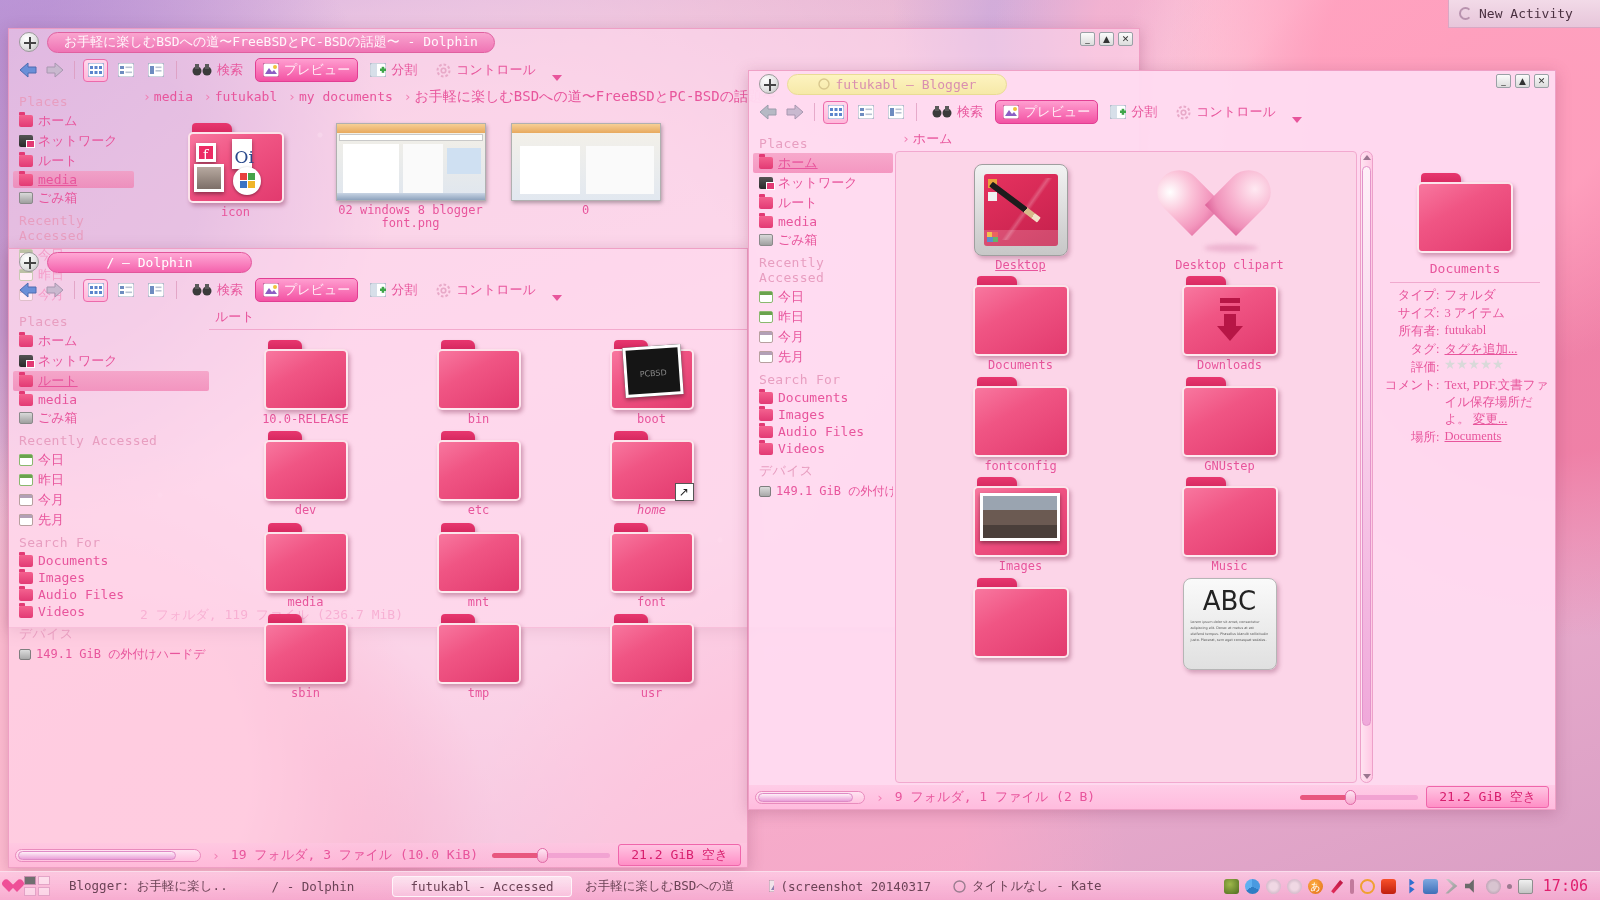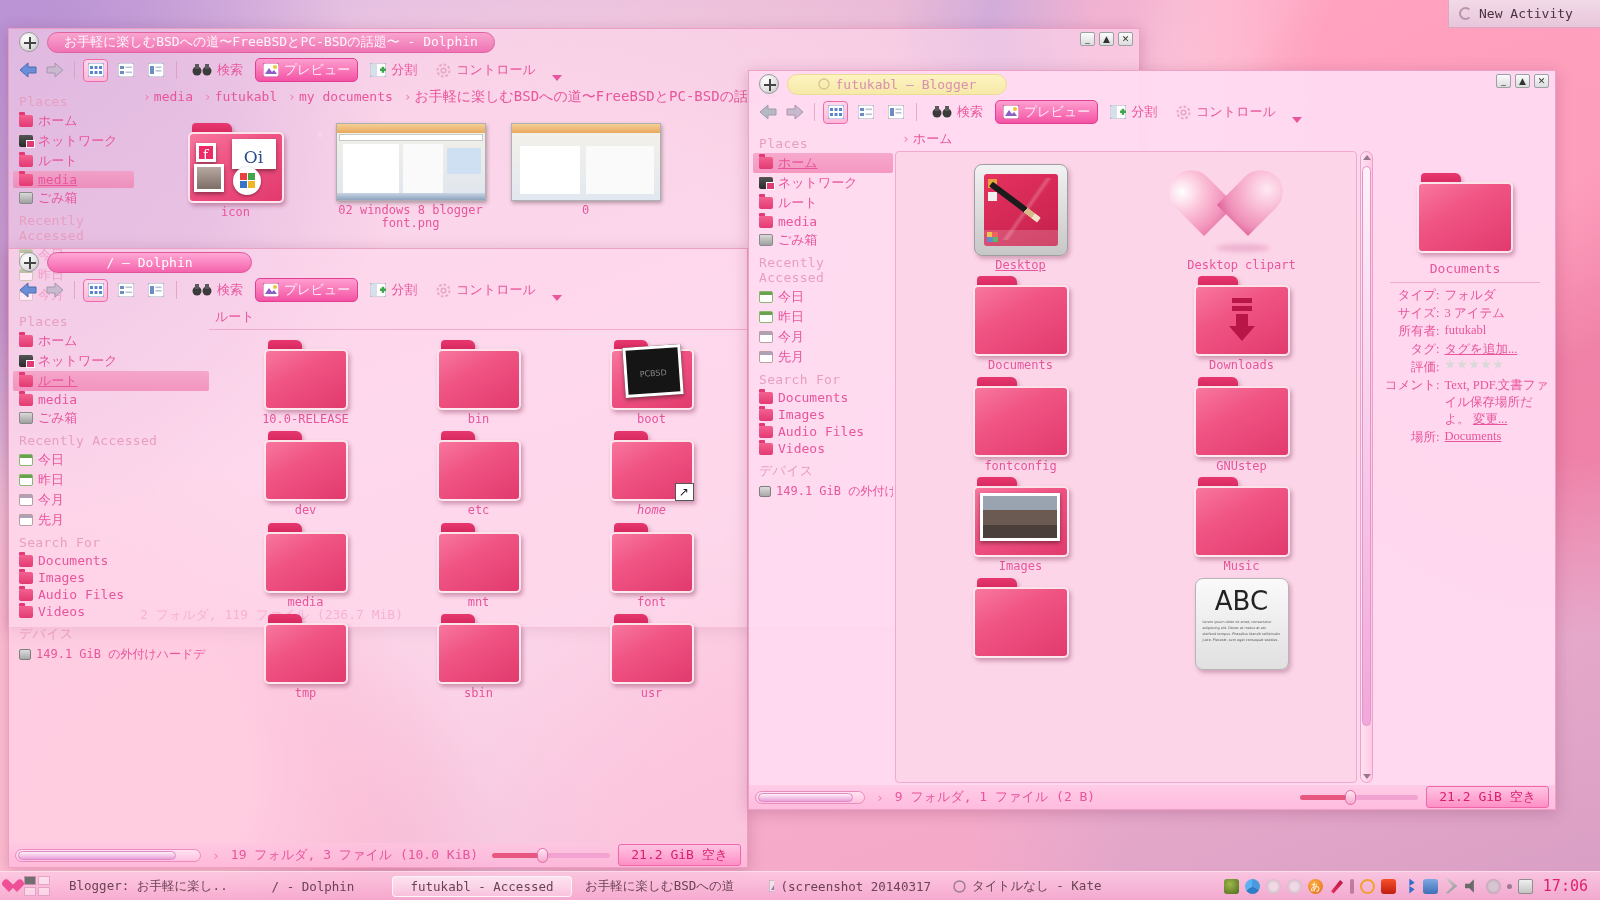--- a/index.html
+++ b/index.html
@@ -349,21 +349,21 @@
       </div>
       <div class="fileview" style="height:calc(100% - 24px);padding:14px 0 0 14px;">
         <div class="grid" style="grid-template-columns:repeat(5,175px);gap:14px 0;">
 
 
           <div class="fitem">
             <div class="fold big">
               <div class="tab-t"></div>
                 <div class="body"></div>
               <div class="thumb" style="left:8px;top:20px;width:20px;height:19px;background:#ec2b64;color:#fff;font-size:14px;text-align:center;line-height:19px;font-family:'DejaVu Serif',serif;">f</div>
-              <div class="thumb" style="left:44px;top:16px;width:44px;height:30px;background:#fff;color:#2a4a8c;font-size:17px;text-align:center;line-height:30px;font-family:'DejaVu Serif',serif;">Oi</div>
+              <div class="thumb" style="left:44px;top:16px;width:20px;height:30px;background:#fff;color:#2a4a8c;font-size:17px;text-align:center;line-height:30px;font-family:'DejaVu Serif',serif;">Oi</div>
               <div class="thumb" style="left:6px;top:41px;width:30px;height:28px;background:linear-gradient(#b7a9a0,#7d6f68);"></div>
               <div style="position:absolute;left:45px;top:44px;width:28px;height:28px;border-radius:50%;background:#fff;box-shadow:0 1px 3px rgba(0,0,0,.4);"></div>
               <div style="position:absolute;left:52px;top:50px;width:7px;height:7px;background:#e8413f;"></div>
               <div style="position:absolute;left:60px;top:50px;width:7px;height:7px;background:#46a34a;"></div>
               <div style="position:absolute;left:52px;top:58px;width:7px;height:7px;background:#3a73c4;"></div>
               <div style="position:absolute;left:60px;top:58px;width:7px;height:7px;background:#f0b429;"></div>
             </div>
             <div class="fname" data-bind="window1.files.1.name">icon</div>
           </div>
 
@@ -620,28 +620,28 @@
                 <div class="tab-t"></div>
                 <div class="body"></div>
               </div>
               <div class="fname" data-bind="window2.files.8.name">font</div>
             </div>
           <div class="fitem">
               <div class="fold">
                 <div class="tab-t"></div>
                 <div class="body"></div>
               </div>
+              <div class="fname" data-bind="window2.files.9.name">sbin</div>
+            </div>
+          <div class="fitem">
+              <div class="fold">
+                <div class="tab-t"></div>
+                <div class="body"></div>
+              </div>
               <div class="fname" data-bind="window2.files.10.name">tmp</div>
-            </div>
-          <div class="fitem">
-              <div class="fold">
-                <div class="tab-t"></div>
-                <div class="body"></div>
-              </div>
-              <div class="fname" data-bind="window2.files.9.name">sbin</div>
             </div>
           <div class="fitem">
               <div class="fold">
                 <div class="tab-t"></div>
                 <div class="body"></div>
               </div>
               <div class="fname" data-bind="window2.files.11.name">usr</div>
             </div>
         </div>
       </div>
@@ -823,21 +823,21 @@
           <span style="font-size:12px" data-bind="window3.sidebar.devices.0.label">149.1 GiB の外付け.</span>
         </div>
     </div>
 
     <div style="flex:1;position:relative;">
       <div class="breadcrumb">
         <span class="crumb-sep">›</span><span data-bind="window3.breadcrumb.0">ホーム</span>
       </div>
 
       <div class="fileview" style="position:absolute;left:2px;right:18px;top:24px;bottom:2px;border:1px solid #f2a9cf;border-radius:4px;background:#fcd5e8;">
-        <div class="grid" style="grid-template-columns:repeat(2,205px);gap:4px 16px;padding:12px 0 0 22px;">
+        <div class="grid" style="grid-template-columns:repeat(2,205px);gap:4px 4px;padding:12px 0 0 22px;">
 
           <div class="fitem">
             <div style="width:94px;height:92px;border-radius:8px;background:linear-gradient(#f2f2f2,#c7c7c7);border:1px solid #9f9f9f;position:relative;box-shadow:2px 3px 4px rgba(120,40,80,.3);">
               <div style="position:absolute;inset:9px;border-radius:3px;background:linear-gradient(150deg,#e6325f,#c4204c);overflow:hidden;">
                 <div style="position:absolute;left:4px;top:5px;width:9px;height:9px;background:#e8a33c;"></div>
                 <div style="position:absolute;left:4px;top:18px;width:9px;height:9px;background:#f0f0f0;"></div>
                 <div style="position:absolute;left:3px;bottom:4px;width:11px;height:10px;background:conic-gradient(#e8413f 0 25%,#46a34a 0 50%,#3a73c4 0 75%,#f0b429 0);"></div>
                 <div style="position:absolute;left:0;right:0;bottom:0;height:16px;background:rgba(255,255,255,.18);"></div>
                 <div style="position:absolute;left:12px;top:4px;width:62px;height:62px;background:linear-gradient(125deg,transparent 46%,rgba(255,255,255,.22) 50%,transparent 54%);"></div>
               </div>

